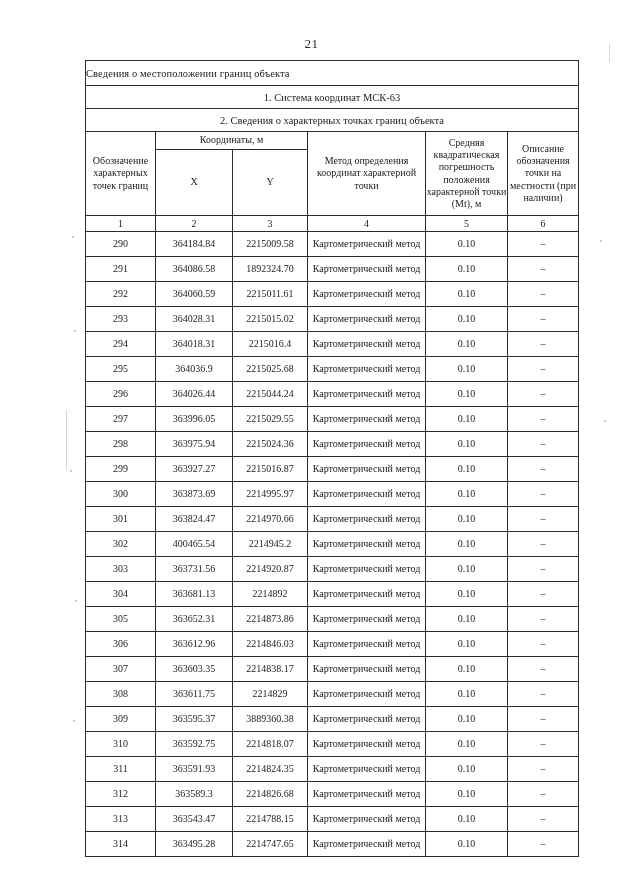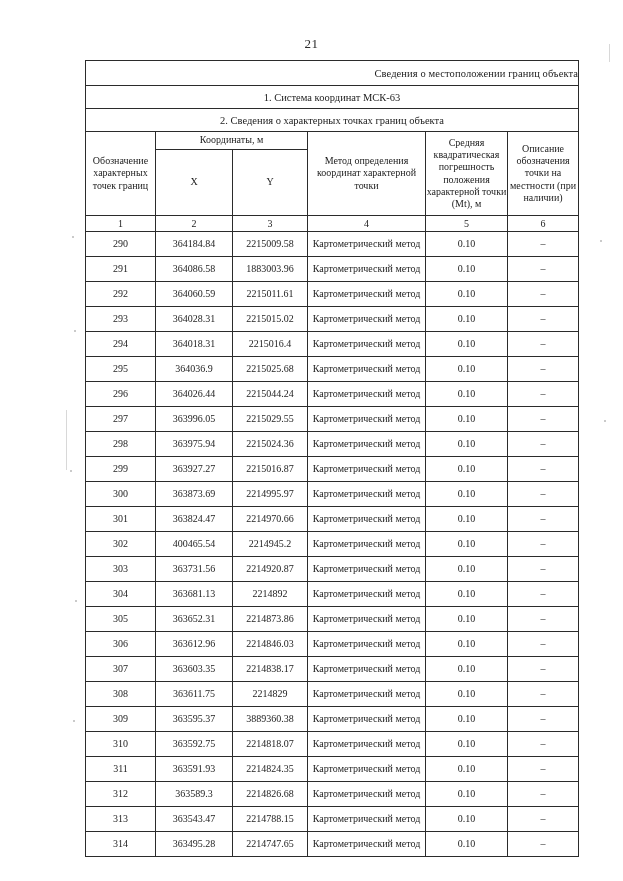--- a/index.html
+++ b/index.html
@@ -48,21 +48,21 @@
 
   .doc-table td, .doc-table th {
     border: 1px solid #2b2b2b;
     padding: 0;
     vertical-align: middle;
     font-weight: normal;
   }
 
   .title-cell {
     height: 24px;
-    text-align: right;
+    text-align: left;
     font-size: 10.5px;
     letter-spacing: 0.1px;
   }
 
   .section-cell {
     height: 22px;
     text-align: center;
     padding-left: 5px;
     font-size: 10.5px;
   }
@@ -201,21 +201,21 @@
           <td>2215009.58</td>
           <td>
             <span class="method-text">Картометрический метод</span>
           </td>
           <td>0.10</td>
           <td class="dash">–</td>
         </tr>
         <tr class="data-row">
           <td>291</td>
           <td>364086.58</td>
-          <td>1883003.96</td>
+          <td>1892324.70</td>
           <td>
             <span class="method-text">Картометрический метод</span>
           </td>
           <td>0.10</td>
           <td class="dash">–</td>
         </tr>
         <tr class="data-row">
           <td>292</td>
           <td>364060.59</td>
           <td>2215011.61</td>

